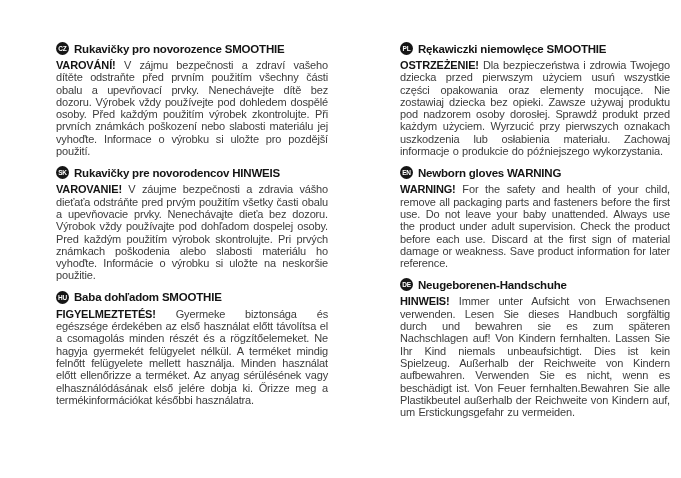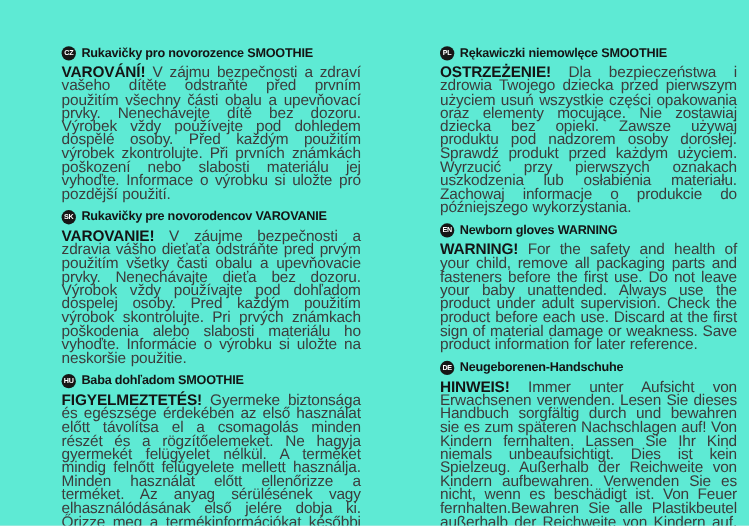--- a/index.html
+++ b/index.html
@@ -4,21 +4,21 @@
 <style>
   html, body {
     margin: 0;
     padding: 0;
     background: #e8e8e8;
   }
   .page {
     position: relative;
     width: 681px;
     height: 478px;
-    background: #5eead4;
+    background: #ffffff;
     overflow: hidden;
     font-family: "Liberation Sans", sans-serif;
   }
   .column {
     position: absolute;
     top: 42px;
   }
   .column-left  { left: 56px;  width: 272px; }
   .column-right { left: 352px; width: 270px; margin-left: 48px; }
   .section { margin-bottom: 9px; }
@@ -42,21 +42,21 @@
     border-radius: 50%;
     background: #161616;
     color: #ffffff;
     font-size: 6.5px;
     font-weight: bold;
     letter-spacing: -0.2px;
     margin-right: 5px;
   }
   .section-body {
     margin: 0;
-    font-size: 14px;
+    font-size: 11px;
     line-height: 12.3px;
     color: #3c3c3c;
     text-align: justify;
     letter-spacing: -0.15px;
     word-spacing: 0.5px;
   }
   .section-body .lead {
     font-weight: bold;
     color: #141414;
   }
@@ -72,21 +72,21 @@
       <div class="section-heading">
         <span class="lang-badge">CZ</span>
         <span>Rukavičky pro novorozence SMOOTHIE</span>
       </div>
       <p class="section-body"><span class="lead">VAROVÁNÍ!</span> <span>V zájmu bezpečnosti a zdraví vašeho dítěte odstraňte před prvním použitím všechny části obalu a upevňovací prvky. Nenechávejte dítě bez dozoru. Výrobek vždy používejte pod dohledem dospělé osoby. Před každým použitím výrobek zkontrolujte. Při prvních známkách poškození nebo slabosti materiálu jej vyhoďte. Informace o výrobku si uložte pro pozdější použití.</span></p>
     </div>
 
     <div class="section">
       <div class="section-heading">
         <span class="lang-badge">SK</span>
-        <span>Rukavičky pre novorodencov VAROVANIE</span>
+        <span>Rukavičky pre novorodencov HINWEIS</span>
       </div>
       <p class="section-body"><span class="lead">VAROVANIE!</span> <span>V záujme bezpečnosti a zdravia vášho dieťaťa odstráňte pred prvým použitím všetky časti obalu a upevňovacie prvky. Nenechávajte dieťa bez dozoru. Výrobok vždy používajte pod dohľadom dospelej osoby. Pred každým použitím výrobok skontrolujte. Pri prvých známkach poškodenia alebo slabosti materiálu ho vyhoďte. Informácie o výrobku si uložte na neskoršie použitie.</span></p>
     </div>
 
     <div class="section">
       <div class="section-heading">
         <span class="lang-badge">HU</span>
         <span>Baba dohľadom SMOOTHIE</span>
       </div>
       <p class="section-body"><span class="lead">FIGYELMEZTETÉS!</span> <span>Gyermeke biztonsága és egészsége érdekében az első használat előtt távolítsa el a csomagolás minden részét és a rögzítőelemeket. Ne hagyja gyermekét felügyelet nélkül. A terméket mindig felnőtt felügyelete mellett használja. Minden használat előtt ellenőrizze a terméket. Az anyag sérülésének vagy elhasználódásának első jelére dobja ki. Őrizze meg a termékinformációkat későbbi használatra.</span></p>

